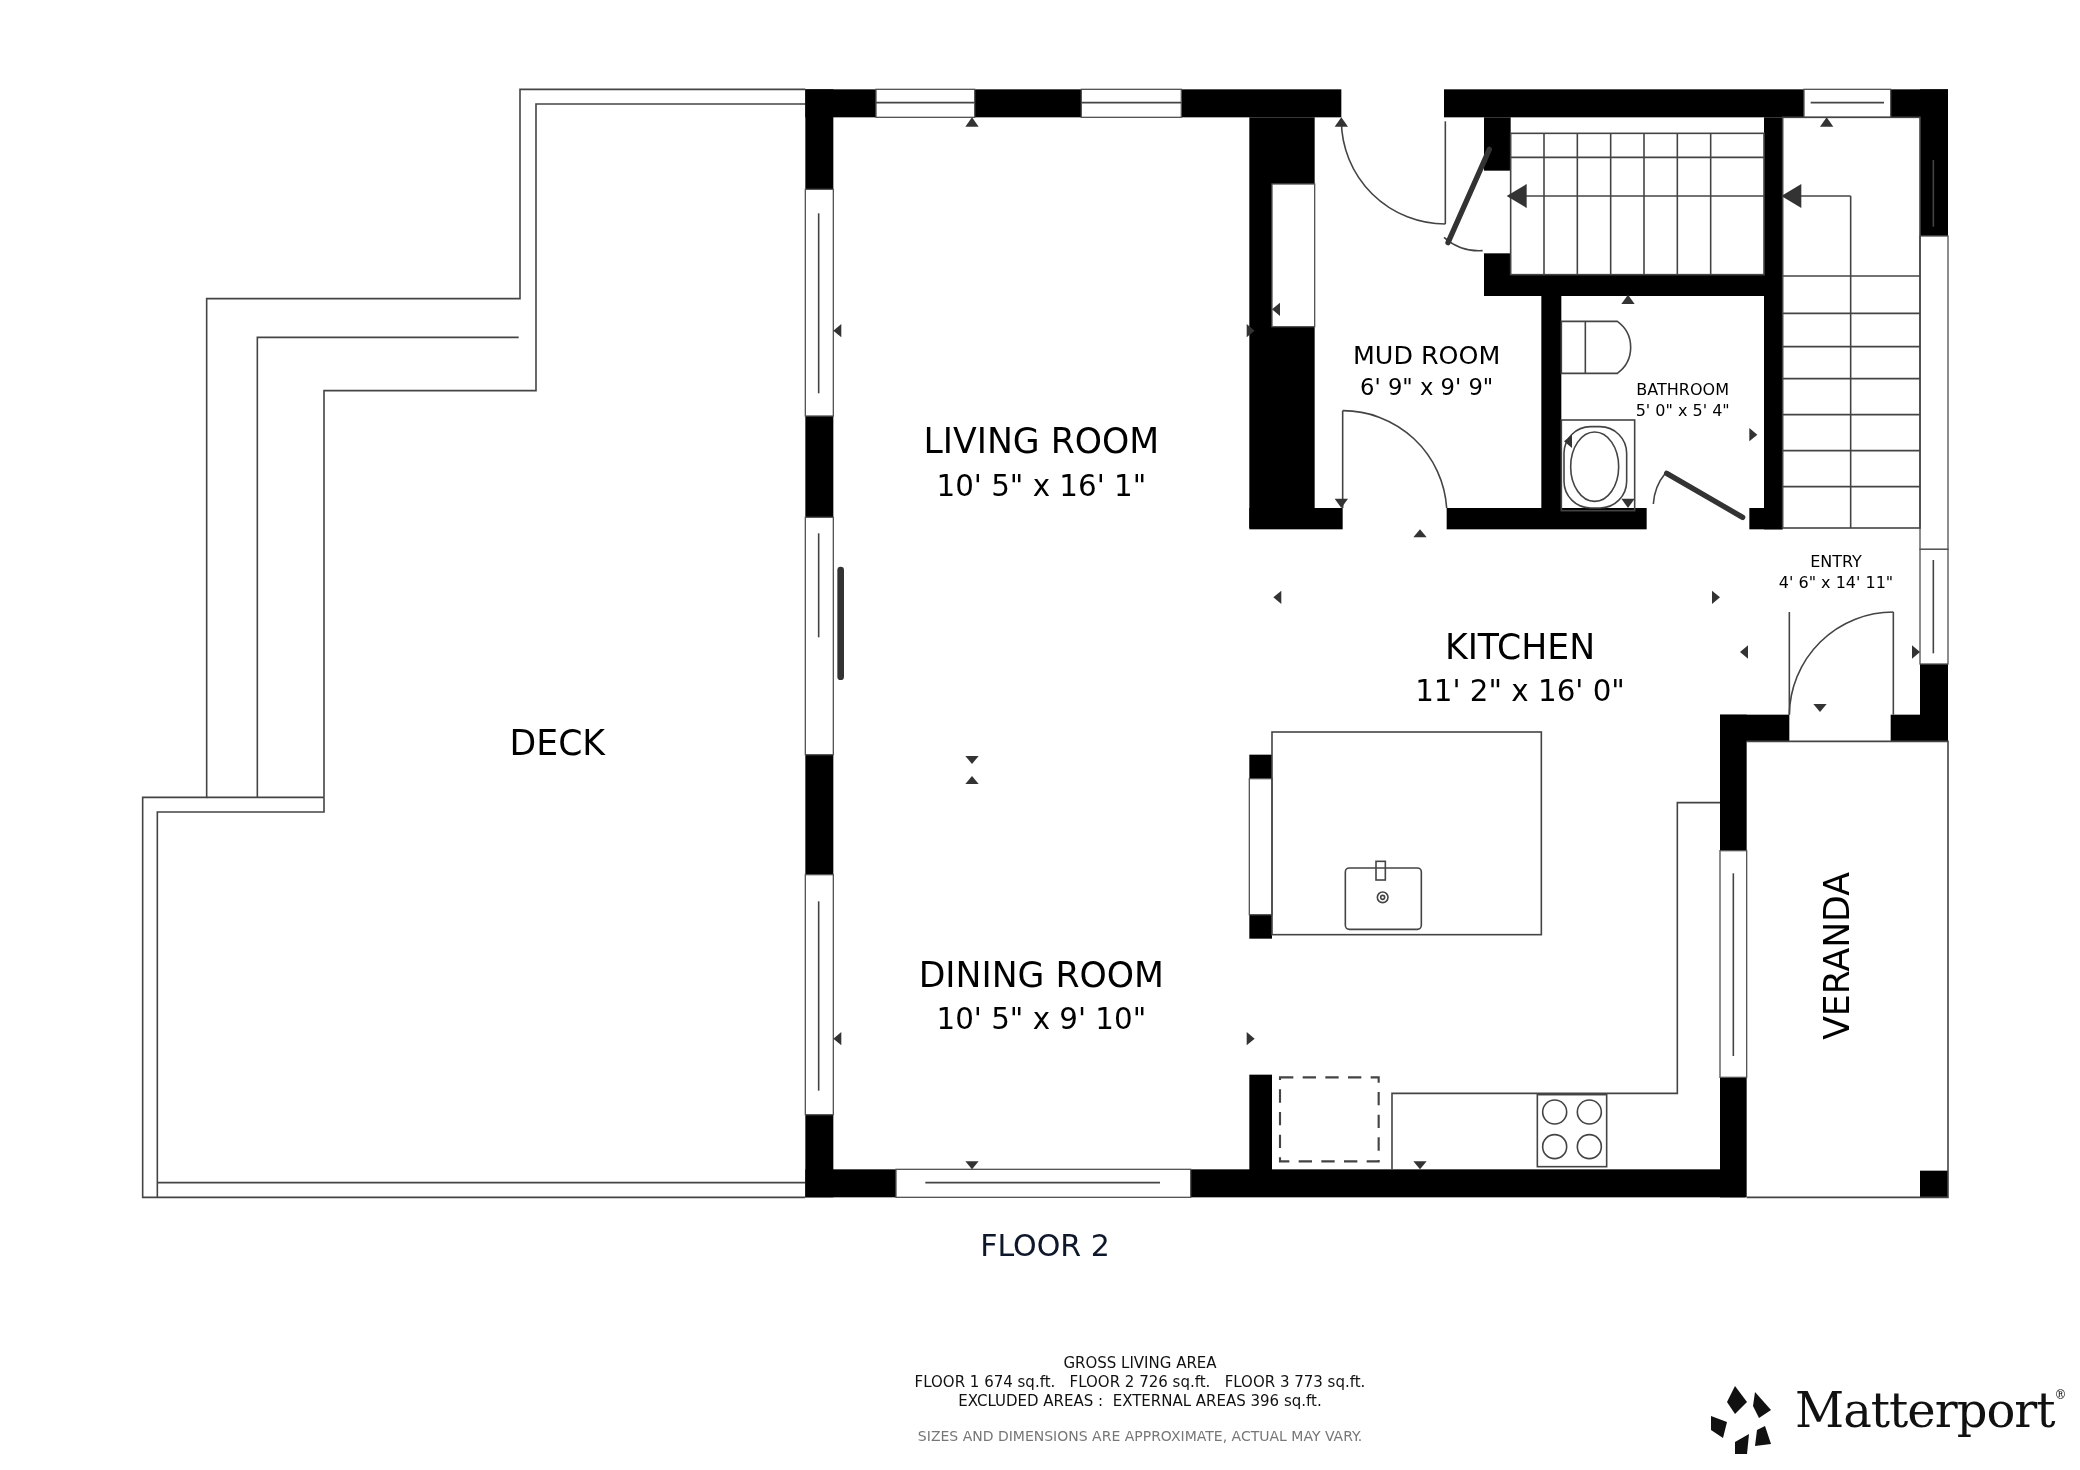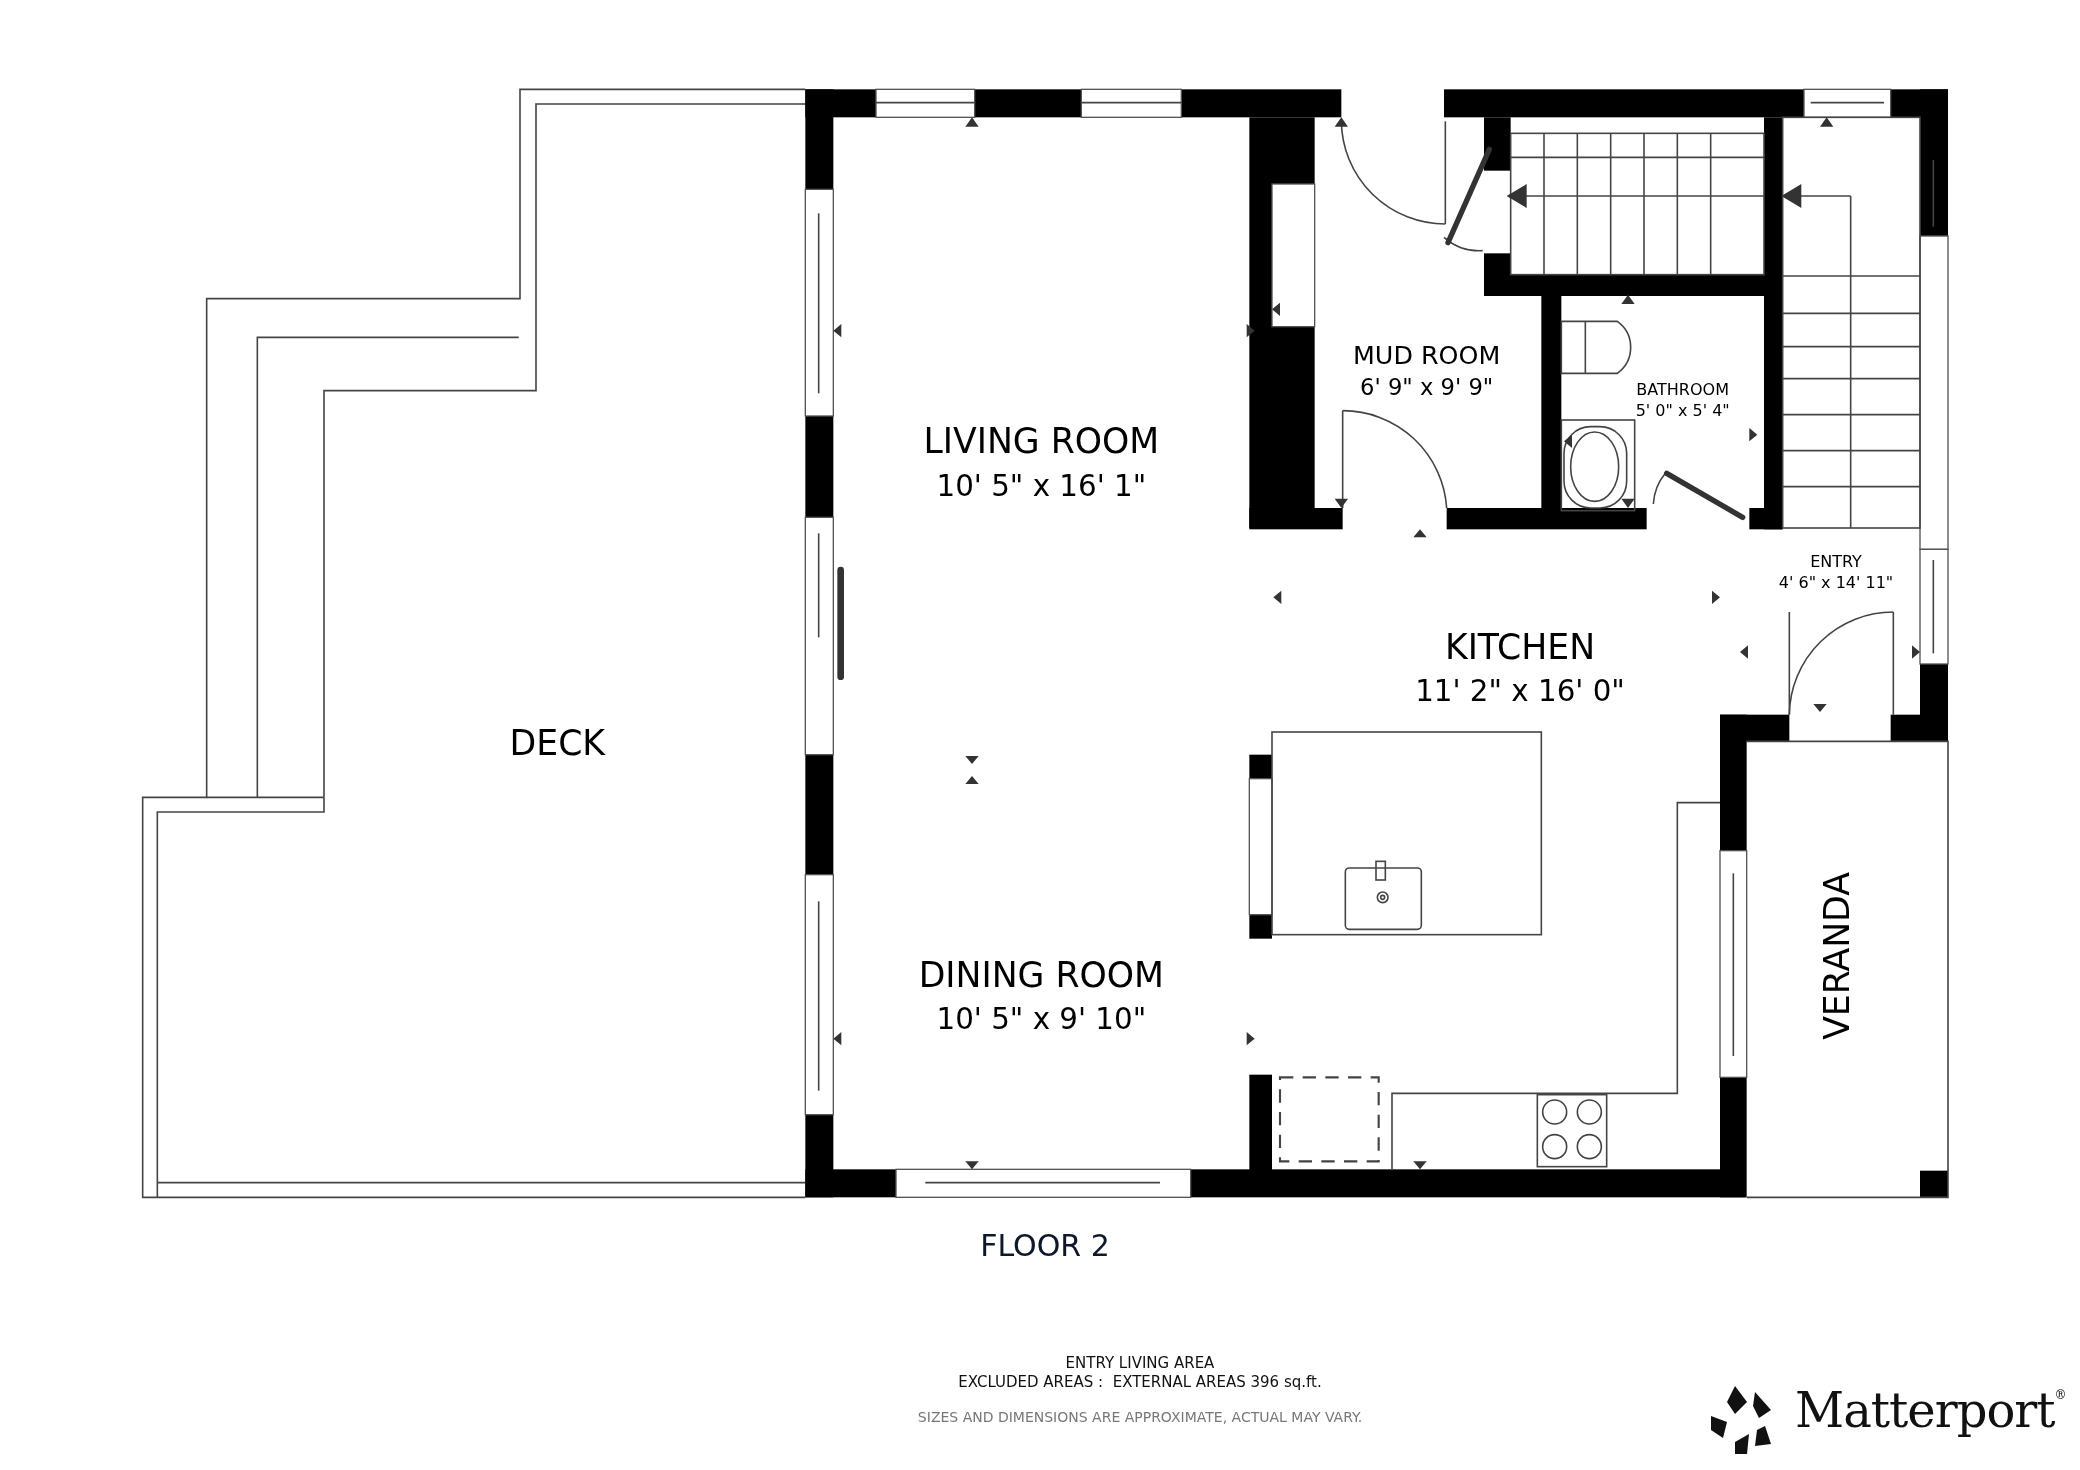--- a/index.html
+++ b/index.html
@@ -227,21 +227,22 @@
     <text class="lbl" x="1140" y="526" font-size="22">11' 2" x 16' 0"</text>
   </g>
   <g>
     <text class="lbl" x="0" y="0" font-size="26" transform="translate(1387,717) rotate(-90)">VERANDA</text>
   </g>
 </svg>
 
 <div class="floor-label">FLOOR 2</div>
 
 <div class="area-block">
-  <div>ENTRY LIVING AREA</div>
+  <div>GROSS LIVING AREA</div>
+  <div style="white-space:pre;">FLOOR 1 674 sq.ft.   FLOOR 2 726 sq.ft.   FLOOR 3 773 sq.ft.</div>
   <div style="white-space:pre;">EXCLUDED AREAS :  EXTERNAL AREAS 396 sq.ft.</div>
   <div class="disclaimer">SIZES AND DIMENSIONS ARE APPROXIMATE, ACTUAL MAY VARY.</div>
 </div>
 
 <div class="logo">
   <svg width="76" height="76" viewBox="0 0 76 76">
     <polygon points="30,4 42,20 30,32 22,20" fill="#111"></polygon>
     <polygon points="50,10 66,28 54,36 48,24" fill="#111"></polygon>
     <polygon points="60,44 66,62 50,64 52,48" fill="#111"></polygon>
     <polygon points="30,60 44,52 42,72 30,72" fill="#111"></polygon>

